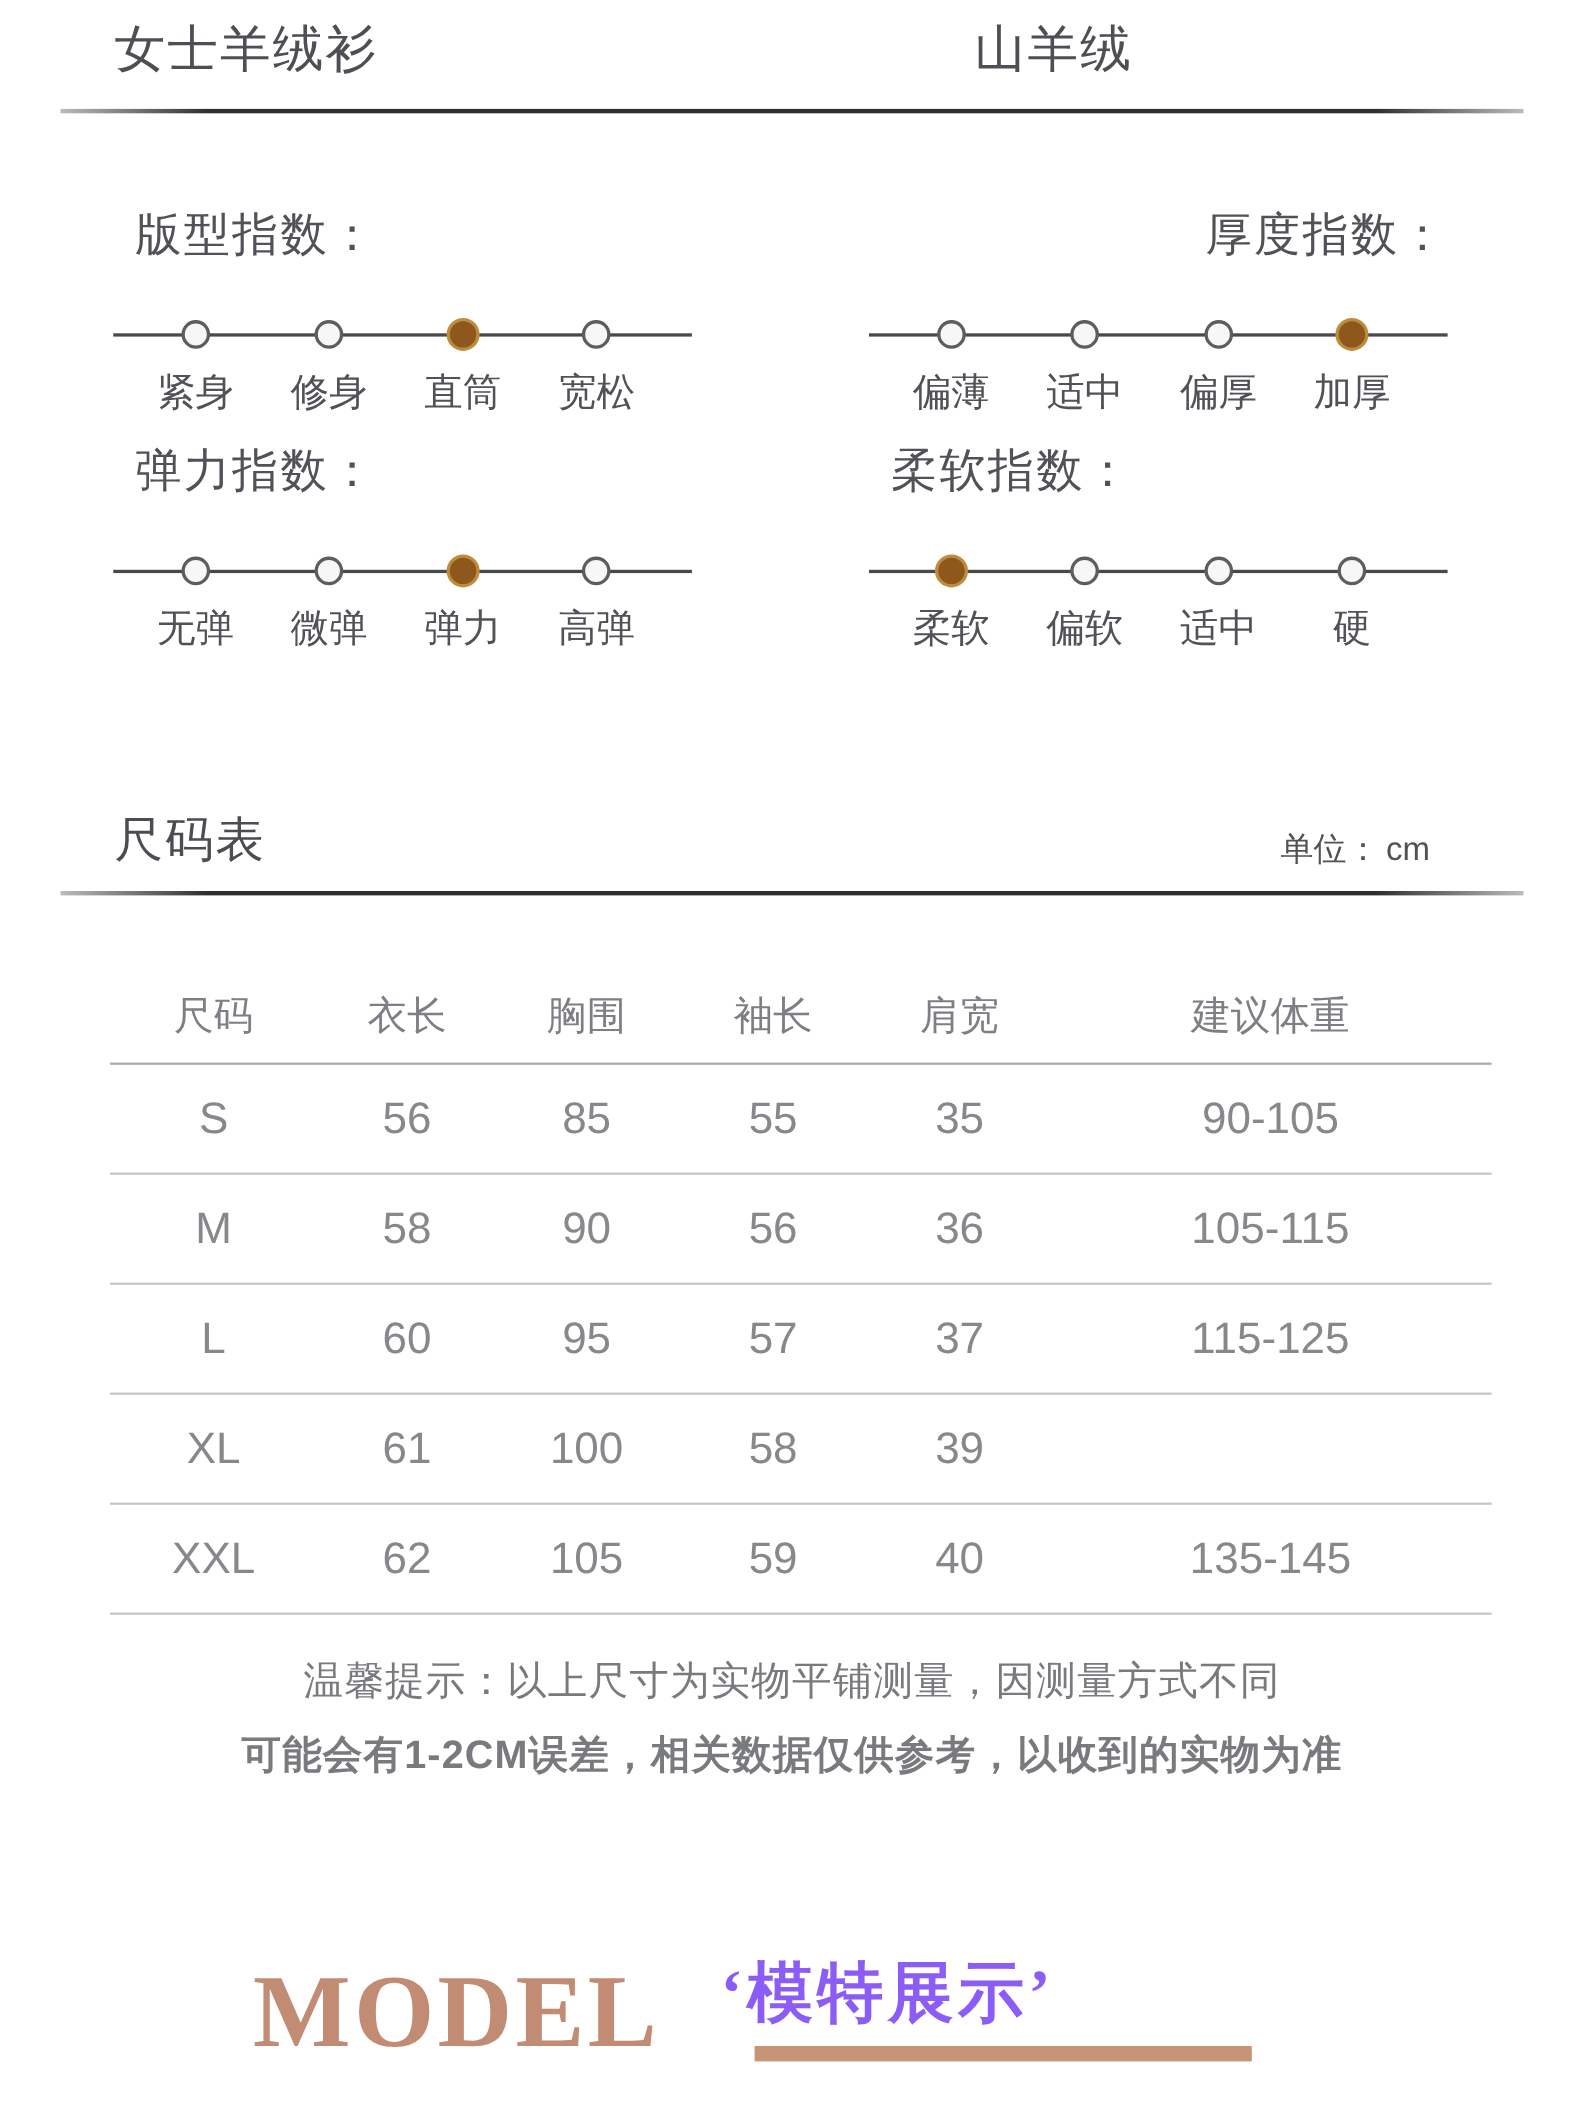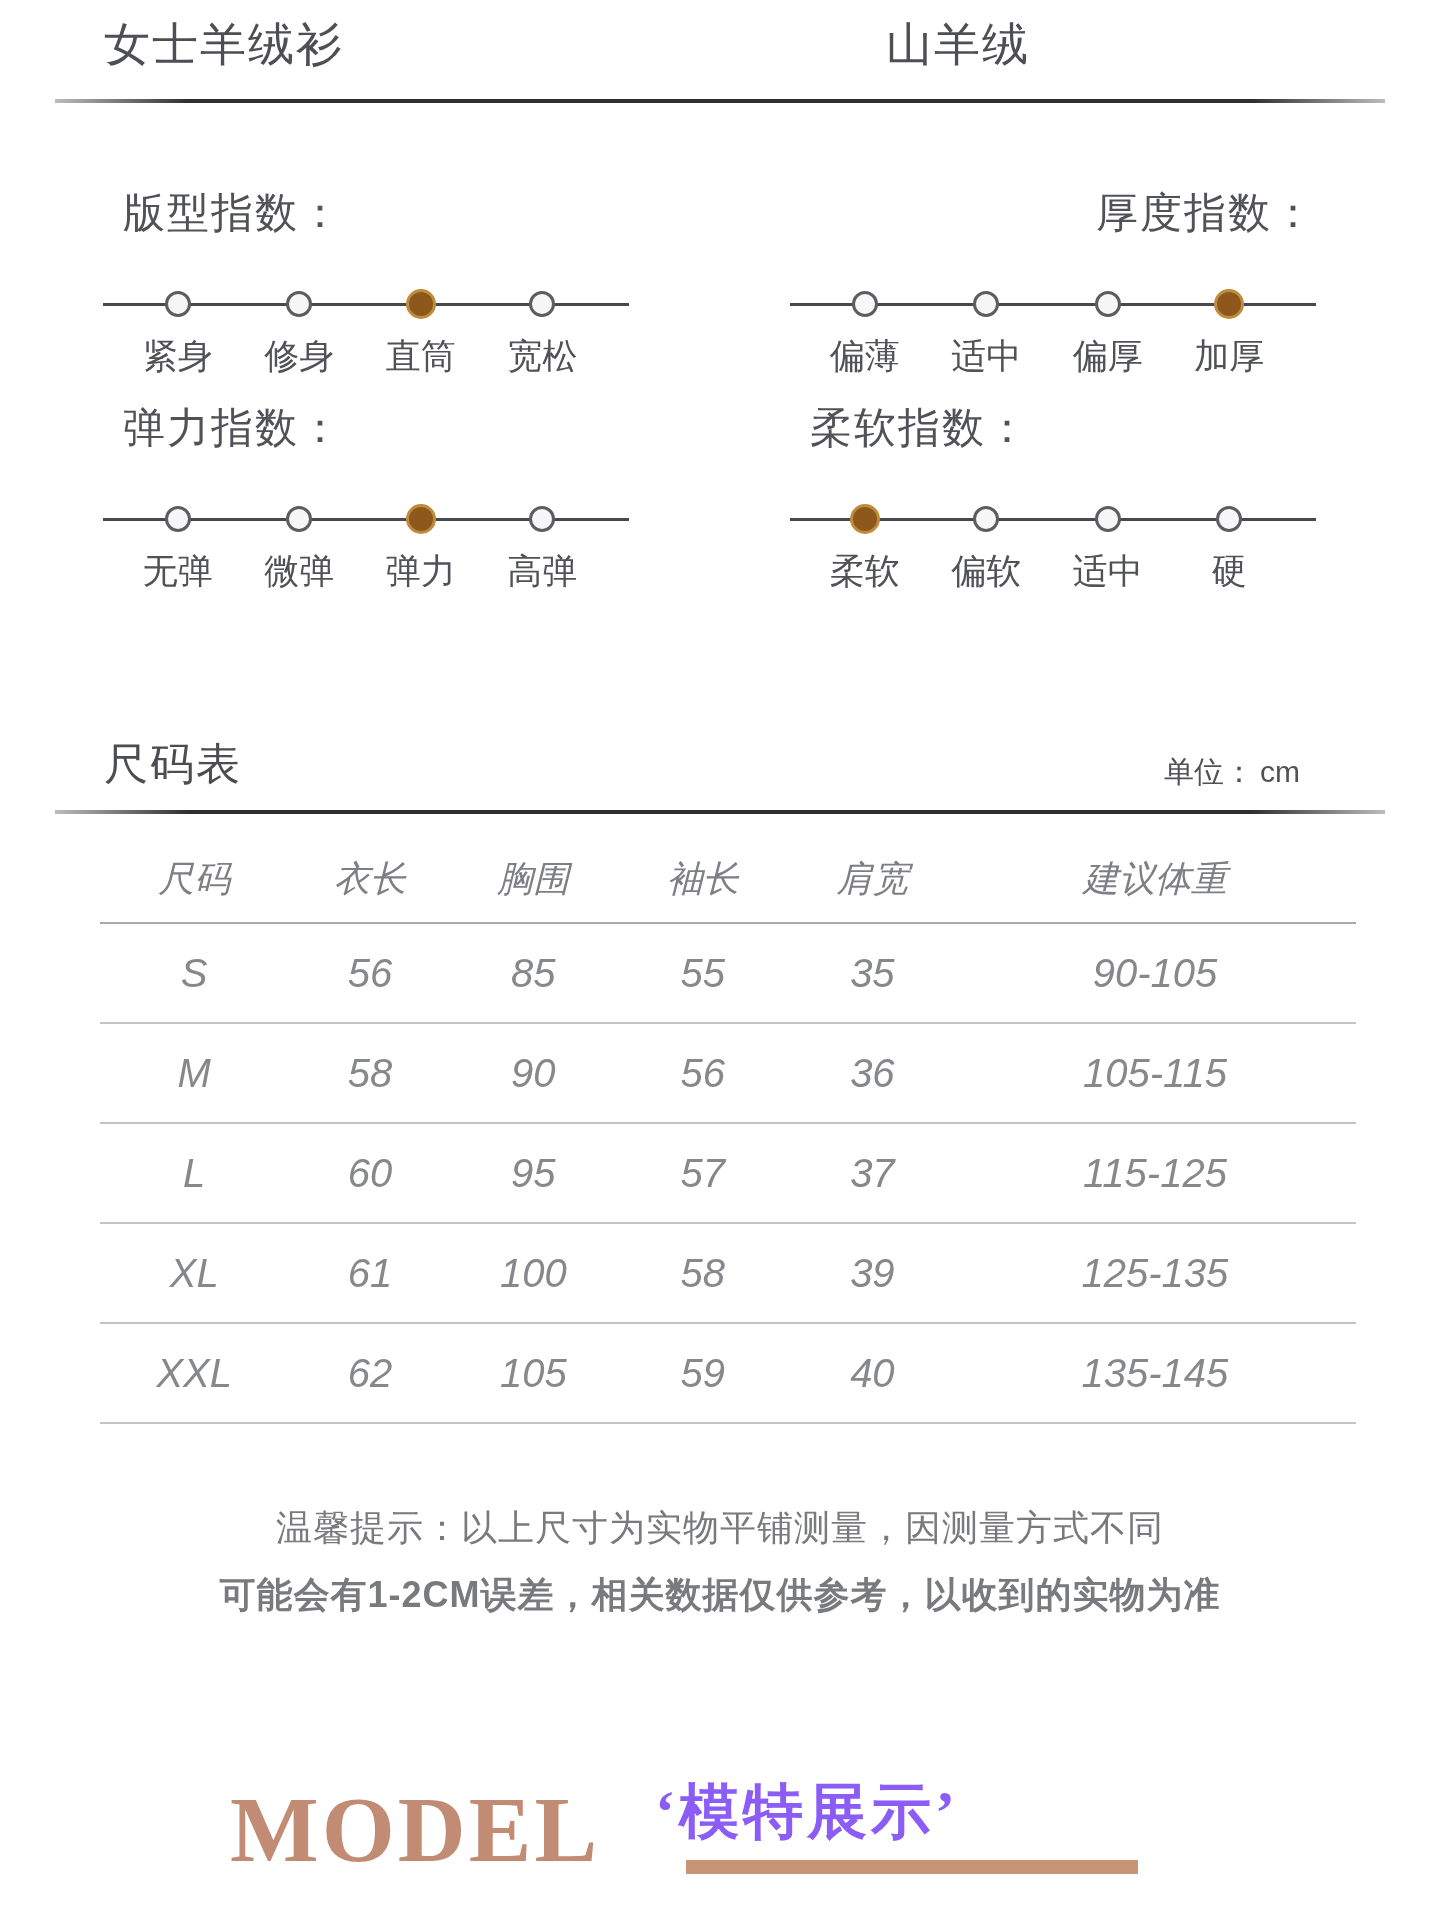--- a/index.html
+++ b/index.html
@@ -118,23 +118,22 @@
   .unit {
     position: absolute;
     right: 140px; top: 752px;
     font-size: 30px;
     color: #515256;
   }
   .unit .uv { margin-left: 6px; }
 
   .table {
     position: absolute;
-    left: 100px; top: 836px;
+    left: 100px; top: 880px;
     width: 1256px;
-    font-style: italic;
   }
   .trow {
     display: flex;
     align-items: center;
     height: 100px;
     border-bottom: 2px solid #c3c4c6;
     font-size: 40px;
     color: #87888c;
   }
   .trow.thead {
@@ -309,21 +308,20 @@
       <span>57</span>
       <span>37</span>
       <span>115-125</span>
     </div>
     <div class="trow">
       <span>XL</span>
       <span>61</span>
       <span>100</span>
       <span>58</span>
       <span>39</span>
-      <span>125-135</span>
     </div>
     <div class="trow">
       <span>XXL</span>
       <span>62</span>
       <span>105</span>
       <span>59</span>
       <span>40</span>
       <span>135-145</span>
     </div>
   </div>

